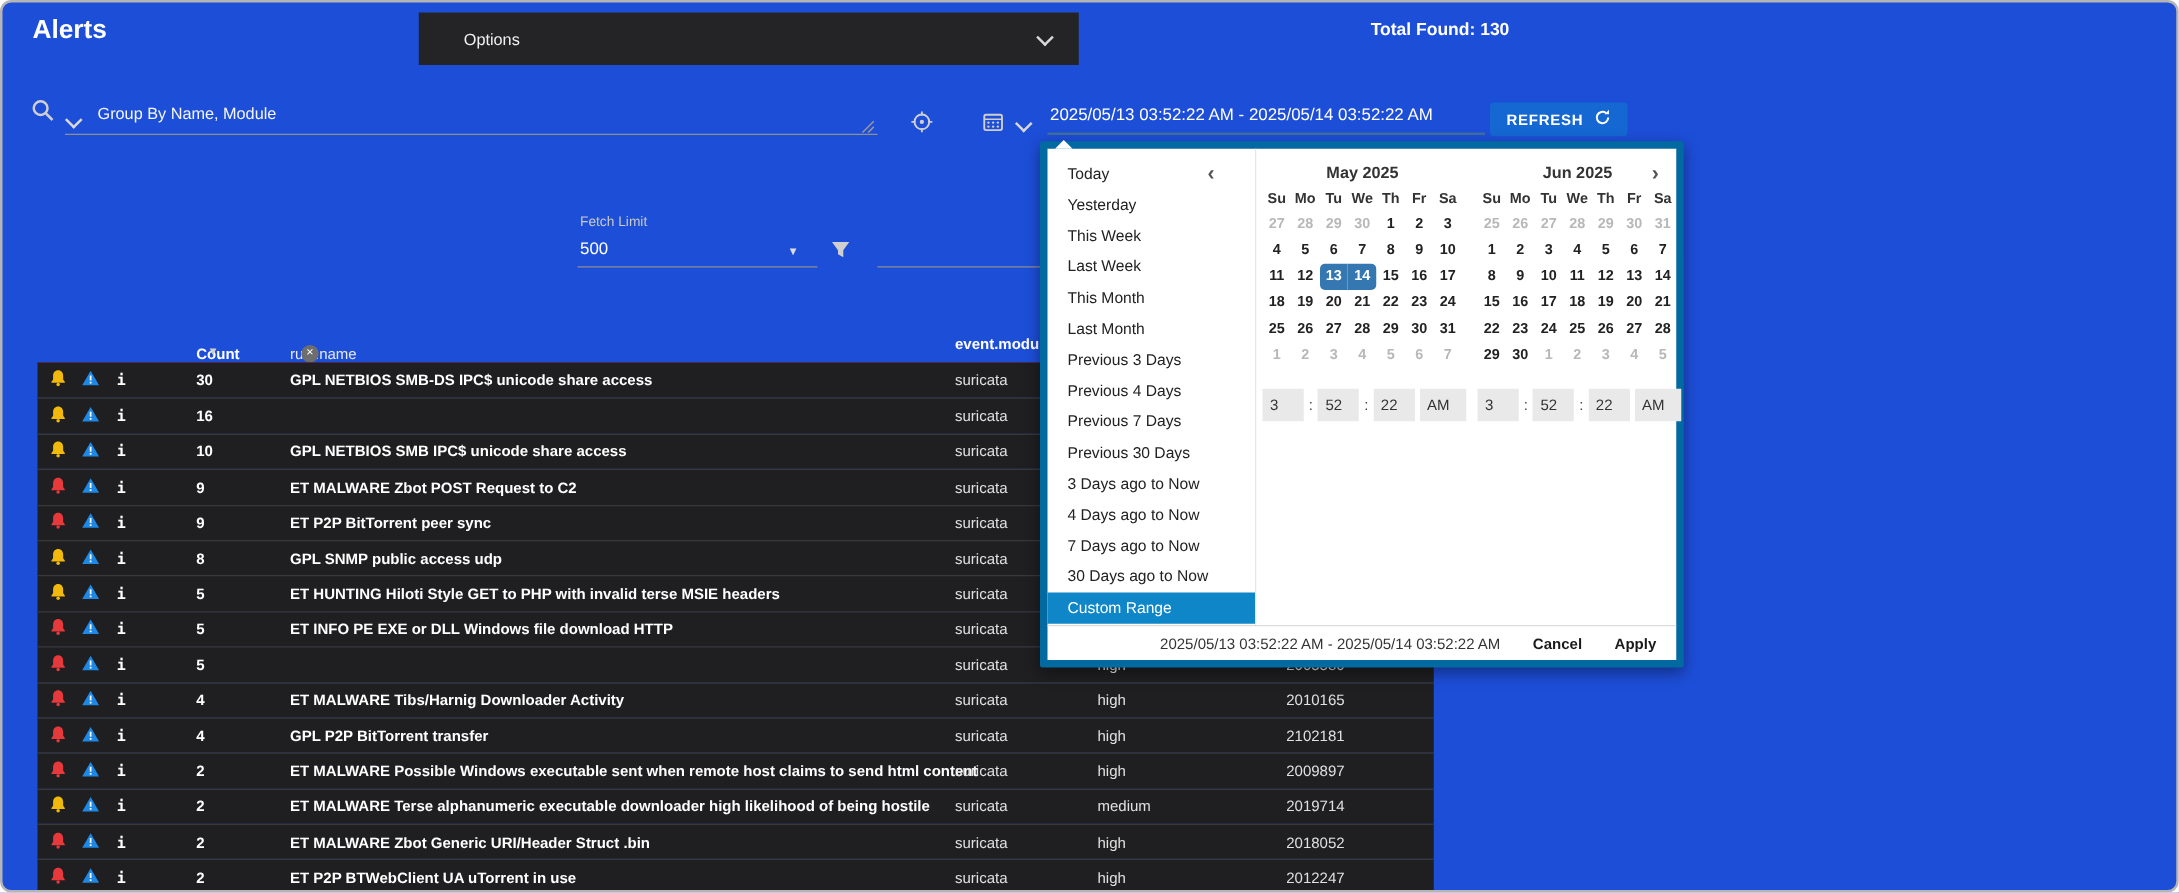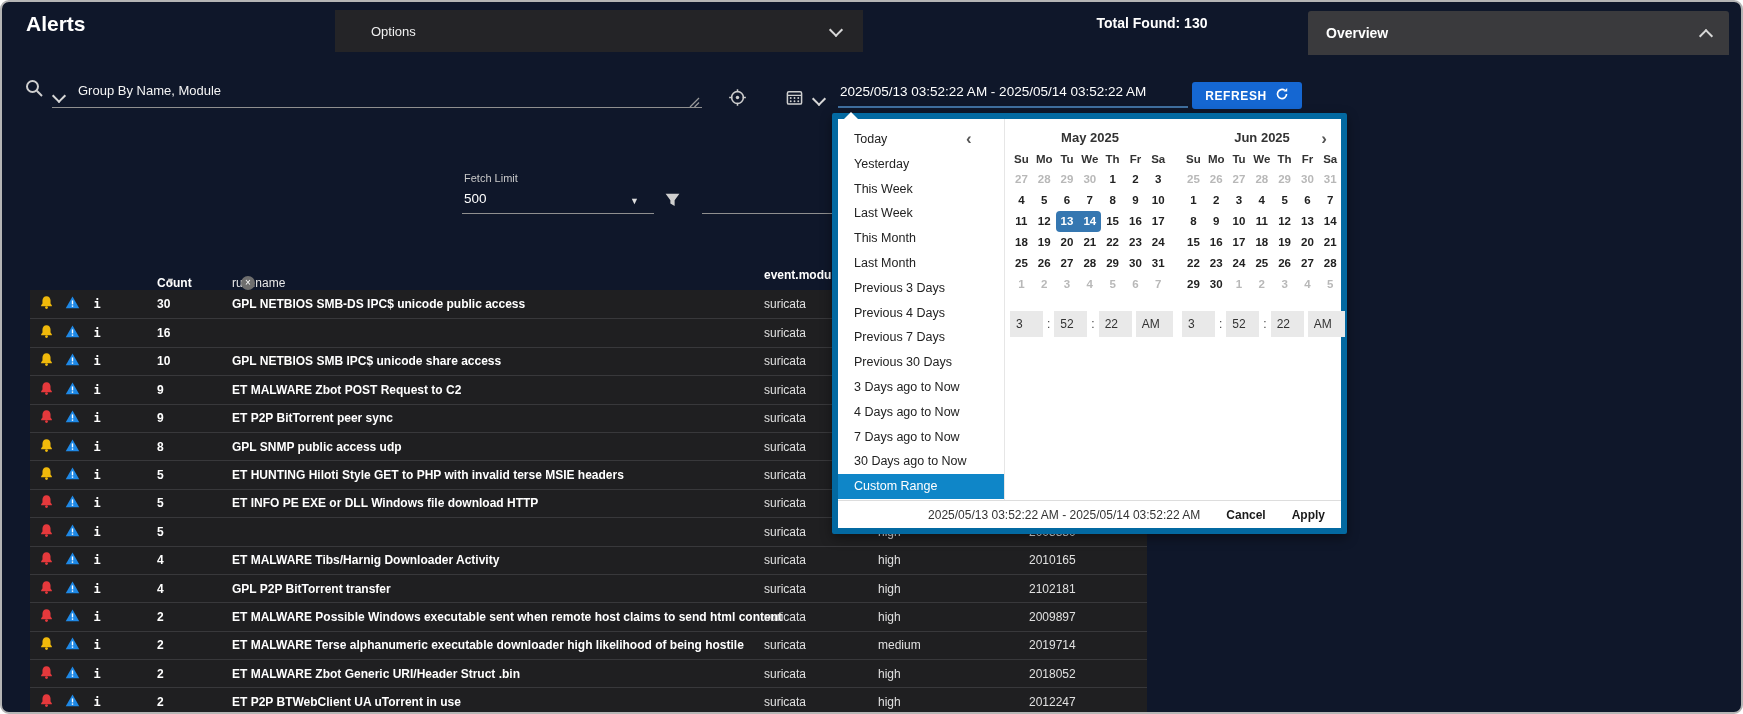--- a/index.html
+++ b/index.html
@@ -1,16 +1,16 @@
 <!DOCTYPE html>
 <html style="--accent: #1567d2; --bell-yellow: #f0b90b; --bell-red: #e5393c; --tri-blue: #1e88e5; --sel-day: #3577b1; --custom-range: #0f86c8;"><head>
 <meta charset="utf-8">
 <style>
   html,body{margin:0;padding:0;background:#ffffff;font-family:"Liberation Sans",sans-serif;}
-  .app{position:relative;width:1743px;height:714px;background:#0f172a;border:2px solid #b5b5b5;
+  .app{position:relative;width:1743px;height:714px;background:#1d4ed8;border:2px solid #b5b5b5;
        border-radius:9px;box-sizing:border-box;overflow:hidden;color:#fff;}
 
   
   .page-title{position:absolute;left:24px;top:10px;font-size:21px;font-weight:700;}
   .options-box{position:absolute;left:333px;top:8px;width:528px;height:42px;background:#242427;
        display:flex;align-items:center;padding:0 22px 0 36px;box-sizing:border-box;cursor:pointer;}
   .options-box .lbl{font-size:13px;color:#f0f0f0;}
   .chev{width:8px;height:8px;border-right:2px solid #d8d8d8;border-bottom:2px solid #d8d8d8;
        display:inline-block;transform:rotate(45deg);}
   .options-box .chev{margin-left:auto;margin-top:-3px;}
@@ -112,24 +112,20 @@
   <div class="page-title">Alerts</div>
 
   <div class="options-box">
     <span class="lbl">Options</span>
     <span class="chev"></span>
   </div>
 
   <div class="total-found">Total Found: 130</div>
 
   <div class="overview">
-    <div class="ov-head">
-      <span class="t">Overview</span>
-      <span class="chev"></span>
-    </div>
   </div>
 
   <span class="abs mag">
     <svg width="20" height="20" viewBox="0 0 20 20">
         <circle cx="8.5" cy="8.5" r="5.5" fill="none" stroke="#cfcfcf" stroke-width="2"></circle>
         <line x1="12.8" y1="12.8" x2="18" y2="18" stroke="#cfcfcf" stroke-width="2"></line>
       </svg>
   </span>
   <span class="abs search-chev chev"></span>
   <span class="abs group-by">Group By Name, Module</span>
@@ -205,21 +201,21 @@
             <path d="M8 1.2c-2.7 0-4.3 2.1-4.3 4.7v3.2L2.3 11v.9h11.4V11l-1.4-1.9V5.9c0-2.6-1.6-4.7-4.3-4.7z"></path>
             <circle cx="8" cy="13.4" r="1.5"></circle>
           </svg></span>
         <span class="i-tri"><svg viewBox="0 0 16 16" width="15" height="15">
             <path d="M8 1.6 15.2 14H.8Z" fill="var(--tri-blue)"></path>
             <rect x="7.25" y="5.8" width="1.5" height="4.2" fill="#fff"></rect>
             <rect x="7.25" y="11.1" width="1.5" height="1.5" fill="#fff"></rect>
           </svg></span>
         <span class="i-info">i</span>
         <span class="r-count">30</span>
-        <span class="r-rule">GPL NETBIOS SMB-DS IPC$ unicode public access</span>
+        <span class="r-rule">GPL NETBIOS SMB-DS IPC$ unicode share access</span>
         <span class="r-mod">suricata</span>
         <span class="r-sev"></span>
         <span class="r-sig"></span>
       </div>
       <div class="row">
         <span class="i-bell yellow"><svg viewBox="0 0 16 16" width="15" height="15" fill="currentColor">
             <path d="M8 1.2c-2.7 0-4.3 2.1-4.3 4.7v3.2L2.3 11v.9h11.4V11l-1.4-1.9V5.9c0-2.6-1.6-4.7-4.3-4.7z"></path>
             <circle cx="8" cy="13.4" r="1.5"></circle>
           </svg></span>
         <span class="i-tri"><svg viewBox="0 0 16 16" width="15" height="15">

